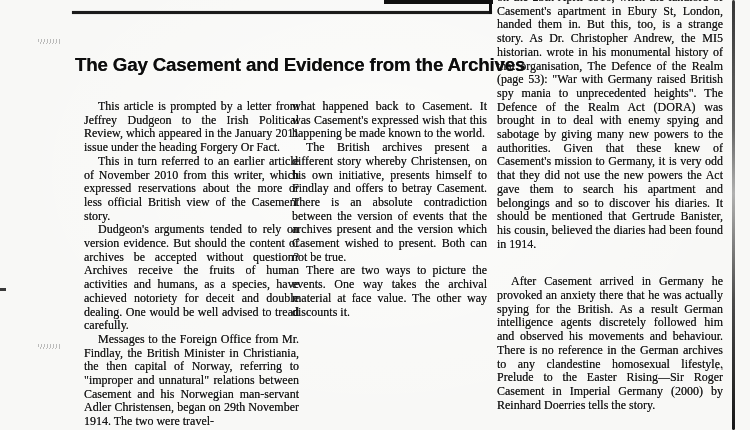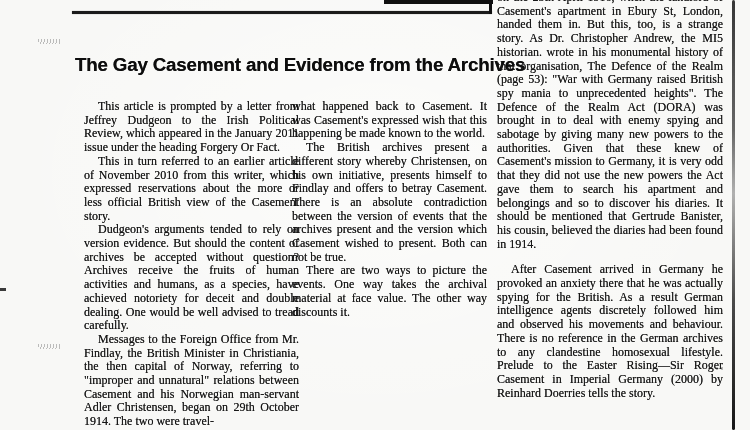--- a/index.html
+++ b/index.html
@@ -72,21 +72,21 @@
     font-size:12px;
     line-height:13.7px;
     text-align:justify;
     text-shadow:0 0 .35px rgba(0,0,0,.7);
   }
   .col-1{left:84px;top:100px;width:215px;height:330px;}
   .col-2{left:292px;top:100px;width:195px;height:330px;}
   .col-3{left:497px;top:-9px;width:226px;height:439px;}
   .col p{margin:0;}
   .col p.indent{text-indent:14px;}
-  .col p.space-before{margin-top:12px;}
+  .col p.space-before{margin-top:24px;}
   .italic{}
 </style>
 </head>
 <body>
 
 <div class="scan-noise"></div>
 
 <div class="top-rule"></div>
 <div class="frame-bottom"></div>
 <div class="frame-right"></div>
@@ -95,21 +95,21 @@
 <div class="smudge s2"></div>
 <div class="edge-mark"></div>
 <div class="dot-mark"></div>
 
 <h1 class="headline">The Gay Casement and Evidence from the Archives</h1>
 
 <div class="col col-1">
     <p class="indent"><span>This article is prompted by a letter from Jeffrey Dudgeon to the </span><span class="italic">Irish Political Review</span><span>, which appeared in the January 2011 issue under the heading </span><span class="italic">Forgery Or Fact</span><span>.</span></p>
     <p class="indent"><span>This in turn referred to an earlier article of November 2010 from this writer, which expressed reservations about the more or less official British view of the Casement story.</span></p>
     <p class="indent"><span>Dudgeon's arguments tended to rely on version evidence. But should the content of archives be accepted without question? Archives receive the fruits of human activities and humans, as a species, have achieved notoriety for deceit and double dealing. One would be well advised to tread carefully.</span></p>
-    <p class="indent"><span>Messages to the Foreign Office from Mr. Findlay, the British Minister in Christiania, the then capital of Norway, referring to </span><span class="italic">"improper and unnatural"</span><span> relations between Casement and his Norwegian man-servant Adler Christensen, began on 29th October 1914. The two were travel-</span></p>
+    <p class="indent"><span>Messages to the Foreign Office from Mr. Findlay, the British Minister in Christiania, the then capital of Norway, referring to </span><span class="italic">"improper and unnatural"</span><span> relations between Casement and his Norwegian man-servant Adler Christensen, began on 29th November 1914. The two were travel-</span></p>
   </div>
 <div class="col col-2">
     <p><span>what happened back to Casement. It was Casement's expressed wish that this happening be made known to the world.</span></p>
     <p class="indent"><span>The British archives present a different story whereby Christensen, on his own initiative, presents himself to Findlay and offers to betray Casement. There is an absolute contradiction between the version of events that the archives present and the version which Casement wished to present. Both can not be true.</span></p>
     <p class="indent"><span>There are two ways to picture the events. One way takes the archival material at face value. The other way discounts it.</span></p>
   </div>
 <div class="col col-3">
     <p><span>on the 25th April 1916, when the landlord of Casement's apartment in Ebury St, London, handed them in. But this, too, is a strange story. As Dr. Christopher Andrew, the MI5 historian. wrote in his monumental history of that organisation, </span><span class="italic">The Defence of the Realm</span><span> (page 53): "</span><span class="italic">War with Germany raised British spy mania to unprecedented heights</span><span>". </span><span class="italic">The Defence of the Realm Act</span><span> (DORA) was brought in to deal with enemy spying and sabotage by giving many new powers to the authorities. Given that these knew of Casement's mission to Germany, it is very odd that they did not use the new powers the Act gave them to search his apartment and belongings and so to discover his diaries. It should be mentioned that Gertrude Banister, his cousin, believed the diaries had been found in 1914.</span></p>
     <p class="indent space-before"><span>After Casement arrived in Germany he provoked an anxiety there that he was actually spying for the British. As a result German intelligence agents discretely followed him and observed his movements and behaviour. There is no reference in the German archives to any clandestine homosexual lifestyle. </span><span class="italic">Prelude to the Easter Rising—Sir Roger Casement in Imperial Germany</span><span> (2000) by Reinhard Doerries tells the story.</span></p>
   </div>

